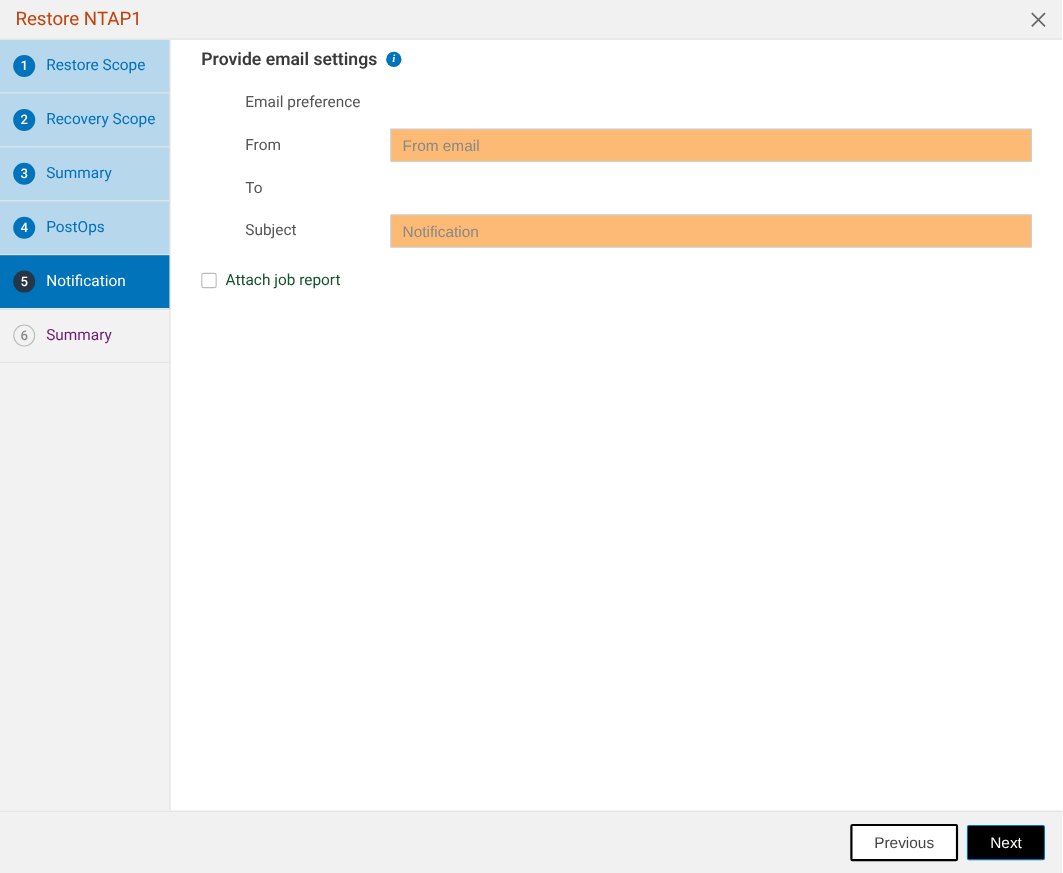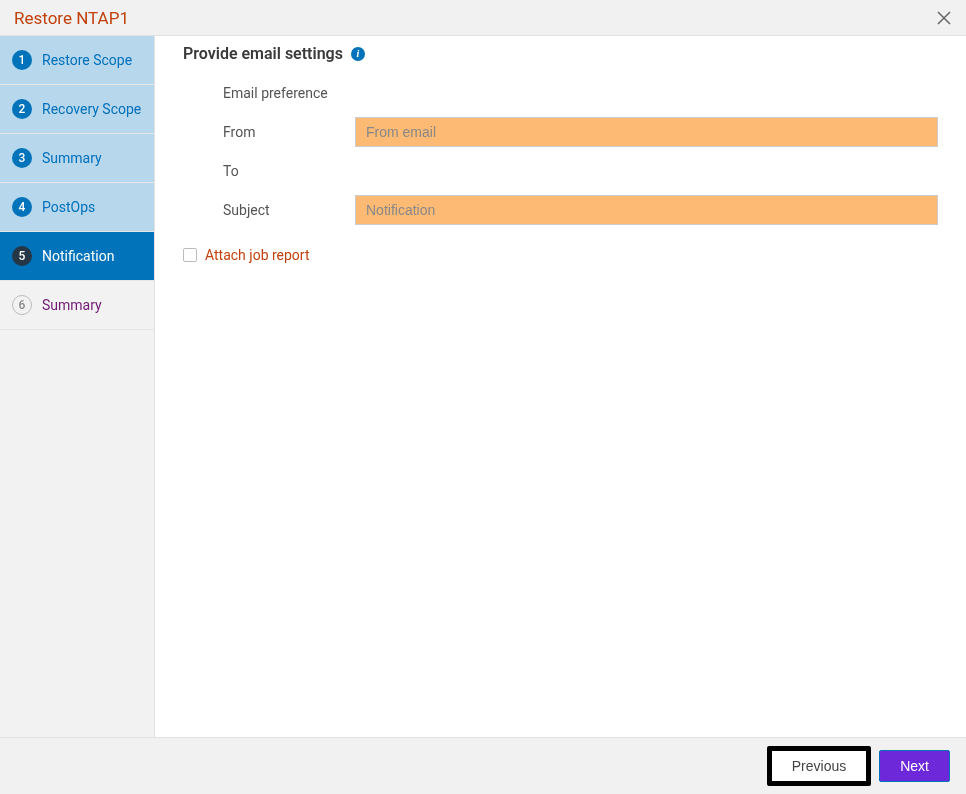--- a/index.html
+++ b/index.html
@@ -160,46 +160,46 @@
       width: 14px;
       height: 14px;
       border: 1px solid #bbb;
       appearance: none;
       border-radius: 2px;
       cursor: pointer;
       background: #fff;
     }
     .checkbox-label {
       font-size: 14px;
-      color: #c2410c;
+      color: #14532d;
       cursor: pointer;
     }
     .footer {
       display: flex;
       justify-content: flex-end;
       align-items: center;
       padding: 12px 16px;
       background: #f1f1f1;
       border-top: 1px solid #e2e2e2;
       gap: 8px;
       height: 57px;
     }
     .btn {
       padding: 7px 20px;
       font-size: 14px;
       cursor: pointer;
       border-radius: 2px;
     }
     .btn-secondary {
       background: #fff;
-      border: 5px solid #000000;
+      border: 2px solid #000000;
       color: #444;
     }
     .btn-primary {
-      background: #6d28d9;
+      background: #000000;
       border: 1px solid #0073ba;
       color: #fff;
     }
   </style>
 </head>
 <body>
 
 <div class="header">
   <span class="header-title">Restore NTAP1</span>
   <svg class="close-icon" viewBox="0 0 16 16">

